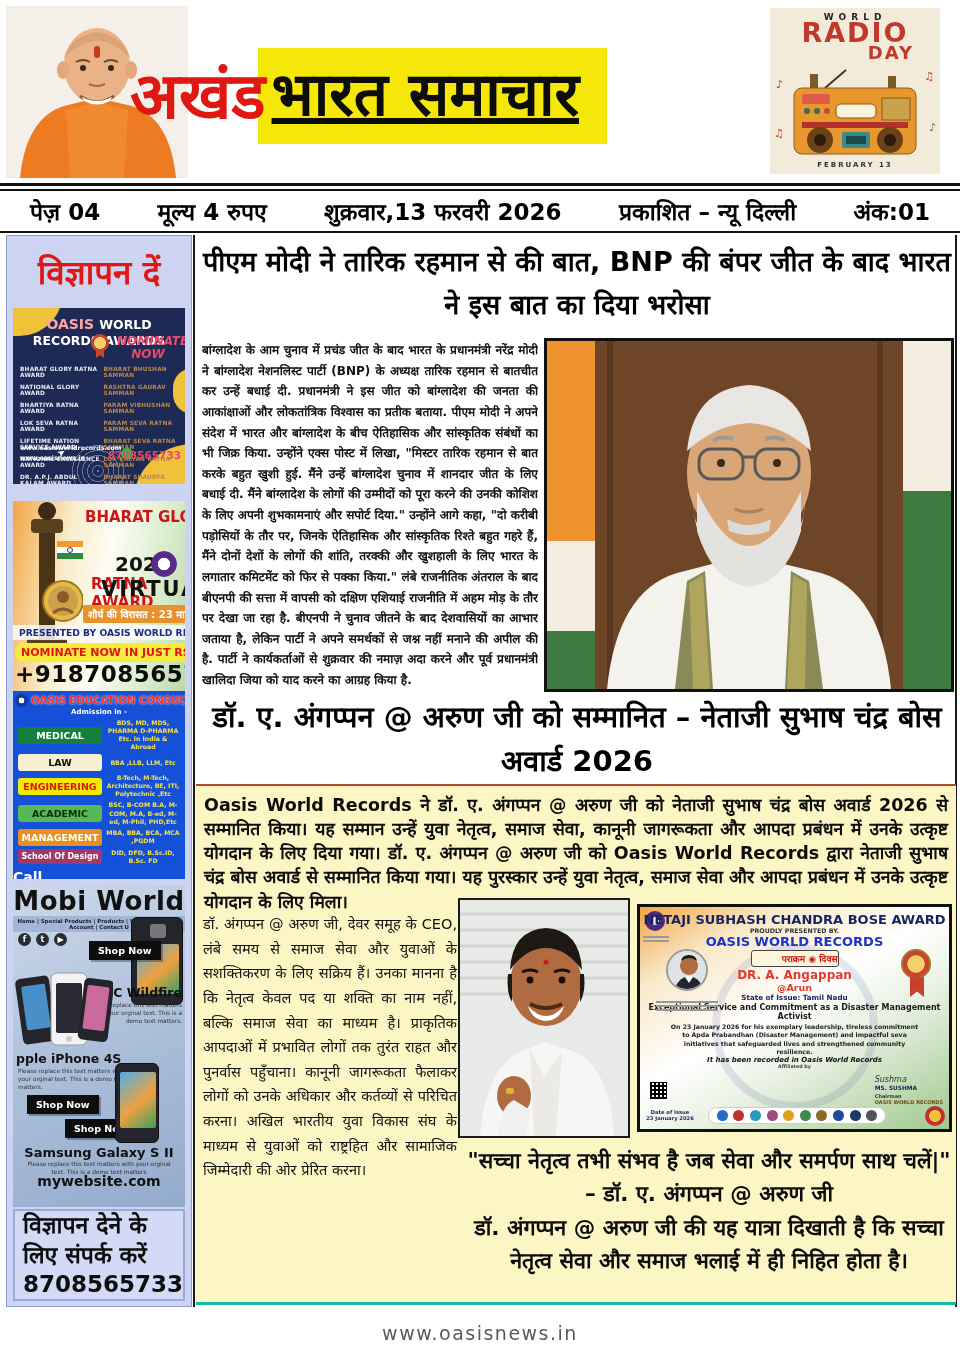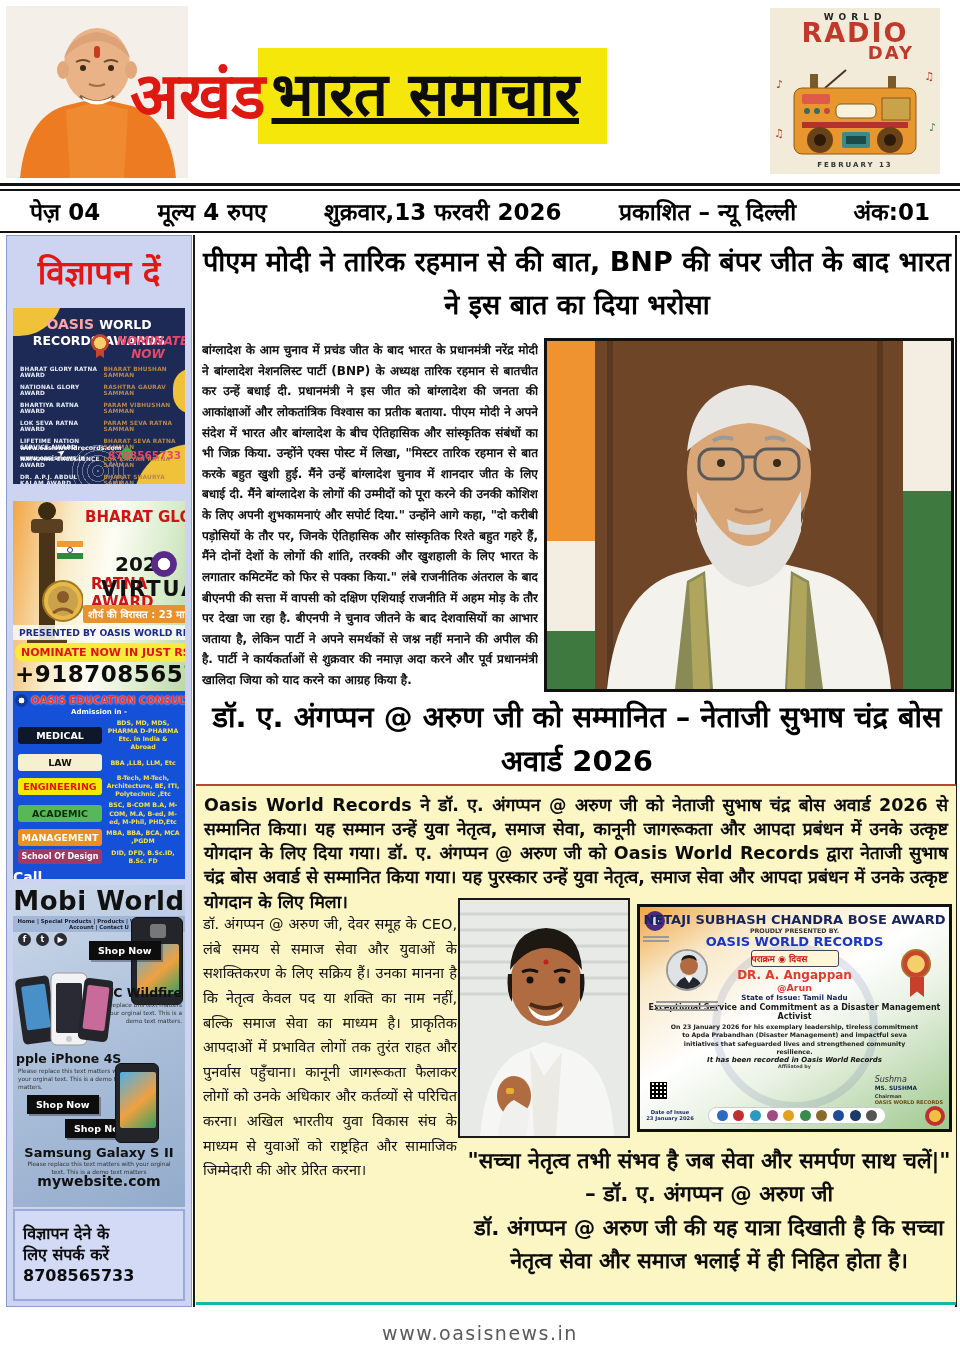--- a/index.html
+++ b/index.html
@@ -64,21 +64,21 @@
   .g-phone { position:absolute; left:2px; top:160px; color:#0c0c0c; font-weight:800; font-size:23px; letter-spacing:.5px; }
 
   .edu-ad { position:absolute; left:6px; top:455px; width:172px; height:188px; background:#1550d8; overflow:hidden; }
   .edu-head { display:flex; align-items:center; gap:3px; padding:3px 2px 1px 2px; }
   .edu-logo { width:13px; height:13px; border-radius:50%; background:radial-gradient(#fff 30%, #123a9a 34%); flex:none; }
   .edu-title { color:#ff2d20; font-weight:800; font-size:10.2px; text-shadow:0 0 2px #fff; white-space:nowrap; }
   .edu-sub { text-align:center; color:#fff; font-weight:700; font-size:7px; }
   .edu-row { display:flex; align-items:center; gap:4px; margin:3px 5px; }
   .edu-pill { width:84px; flex:none; text-align:center; font-weight:800; font-size:9.5px; padding:3px 0; border-radius:3px; }
   .edu-det { flex:1; text-align:center; color:#f5e14a; font-weight:700; font-size:6.2px; line-height:1.3; }
-  .p-med { background:#0f172a; color:#fff; }
+  .p-med { background:#15803d; color:#fff; }
   .p-law { background:#f5f0d0; color:#111; }
   .p-eng { background:#f5e900; color:#e01414; }
   .p-aca { background:#58b858; color:#0c2c0c; }
   .p-man { background:#e89020; color:#fff; }
   .p-des { background:#a03868; color:#fff; font-size:8px; }
   .edu-call { display:flex; justify-content:center; align-items:center; gap:10px; margin-top:4px; }
   .edu-call .c1 { color:#fff; font-weight:800; font-size:14px; }
   .edu-call .c2 { color:#ff5a2a; font-weight:800; font-size:14px; text-shadow:1px 1px 0 #702; }
 
   .mobi-ad { position:absolute; left:6px; top:649px; width:172px; height:322px; overflow:hidden; color:#111;
@@ -88,41 +88,41 @@
   .mobi-social { position:absolute; left:5px; top:48px; display:flex; gap:5px; }
   .soc { width:13px; height:13px; border-radius:50%; background:#2b2b33; color:#fff; font-size:8px; font-weight:800; display:flex; align-items:center; justify-content:center; }
   .shop-btn { position:absolute; background:#0d0d0d; color:#fff; font-weight:800; font-size:9.5px; padding:4px 9px; box-shadow:2px 2px 0 rgba(20,20,40,.35); }
   .mobi-name { position:absolute; font-weight:800; font-size:12.5px; }
   .mobi-desc { position:absolute; font-size:5.8px; color:#333; line-height:1.4; }
   .mobi-site { position:absolute; left:0; top:288px; width:100%; text-align:center; font-weight:800; font-size:14px; }
   .phone-shape { position:absolute; background:#23252b; border-radius:6px; border:1px solid #111; }
   .phone-screen { position:absolute; background:linear-gradient(140deg,#4db0e8,#f0a040 55%,#38a060); border-radius:2px; }
 
   .contact-ad { position:absolute; left:6px; top:973px; width:172px; height:92px; background:#d2daf6; border:2px solid #9aa8da; display:flex; flex-direction:column; justify-content:center; padding-left:8px; gap:1px; }
-  .contact-ad div { font-size:16px; font-weight:800; color:#0d0d0d; line-height:1.25; }
+  .contact-ad div { font-size:23px; font-weight:800; color:#0d0d0d; line-height:1.25; }
 
   
   .headline1 { position:absolute; left:200px; top:240px; width:754px; text-align:center; font-size:27px; font-weight:800; line-height:1.6; color:#000; }
   .article1-text { position:absolute; left:202px; top:340px; width:336px; height:358px; overflow:hidden; font-size:12px; font-weight:600; line-height:1.72; text-align:justify; color:#111; }
   .modi-photo { position:absolute; left:544px; top:338px; width:410px; height:354px; border:3px solid #111; overflow:hidden; }
   .headline2 { position:absolute; left:200px; top:696px; width:754px; text-align:center; font-size:29px; font-weight:800; line-height:1.5; color:#000; }
   .yellow-block { position:absolute; left:196px; top:784px; width:760px; height:521px; background:#fbf6c4; border-top:2px solid #b04a30; border-bottom:3px solid #14b8a6; }
   .intro { position:absolute; left:8px; top:7px; width:744px; font-size:17.5px; font-weight:700; line-height:1.38; text-align:justify; color:#0d0d0d; }
   .a2-body { position:absolute; left:7px; top:126px; width:254px; font-size:14.5px; font-weight:500; line-height:1.7; text-align:justify; color:#111; }
   .arun-photo { position:absolute; left:262px; top:112px; width:172px; height:240px; border:2px solid #1a1a1a; overflow:hidden; }
   .quote { position:absolute; left:270px; top:358px; width:486px; text-align:center; font-size:21.5px; font-weight:800; line-height:1.55; color:#0d0d0d; }
 
   
   .certificate { position:absolute; left:441px; top:118px; width:315px; height:228px; border:3px solid #111; overflow:hidden;
     background:linear-gradient(150deg,#f2a544 0%,#f8e9c9 20%,#ffffff 45%,#eaf2e4 62%,#9fc98f 100%); }
   .certificate:before { content:""; position:absolute; left:50%; top:54%; width:150px; height:150px; transform:translate(-50%,-50%); border:8px solid rgba(30,60,140,.12); border-radius:50%; }
   .c-title { margin-top:5px; text-align:center; font-weight:800; font-size:13px; color:#16245e; position:relative; }
   .c-presented { text-align:center; font-size:6.3px; font-weight:800; color:#333; position:relative; }
   .c-org { text-align:center; color:#1a35c8; font-weight:800; font-size:13px; position:relative; }
-  .c-parakram { width:88px; margin:1px auto; border:1px solid #445; background:#fdf6d8; color:#d01414; font-weight:800; font-size:9px; text-align:left; padding:1px 0; border-radius:3px; position:relative; }
+  .c-parakram { width:88px; margin:1px auto; border:1px solid #445; background:#fdf6d8; color:#d01414; font-weight:800; font-size:9px; text-align:right; padding:1px 0; border-radius:3px; position:relative; }
   .c-name { text-align:center; color:#e5392b; font-weight:800; font-size:12px; position:relative; }
   .c-alias { text-align:center; color:#e5392b; font-weight:800; font-size:9.5px; position:relative; }
   .c-state { text-align:center; color:#16245e; font-weight:800; font-size:7.2px; position:relative; }
   .c-sub { text-align:center; font-weight:800; font-size:8px; color:#1a1a1a; margin-top:1px; position:relative; }
   .c-cit { width:82%; margin:2px auto 0; text-align:center; font-size:6.2px; font-weight:600; color:#222; line-height:1.35; position:relative; }
   .c-rec { text-align:center; font-size:7px; font-weight:800; font-style:italic; color:#111; position:relative; }
   .c-aff { text-align:center; font-size:4.8px; font-weight:700; color:#444; position:relative; }
   .c-emblem { position:absolute; left:5px; top:4px; width:20px; height:20px; border-radius:50%; background:radial-gradient(#e8d8f8 25%, #4a2a7a 30%); }
   .c-reglines div, .c-photolines div { height:2px; background:#999; margin:2px 0; }
   .c-reglines { position:absolute; left:3px; top:27px; width:26px; }

